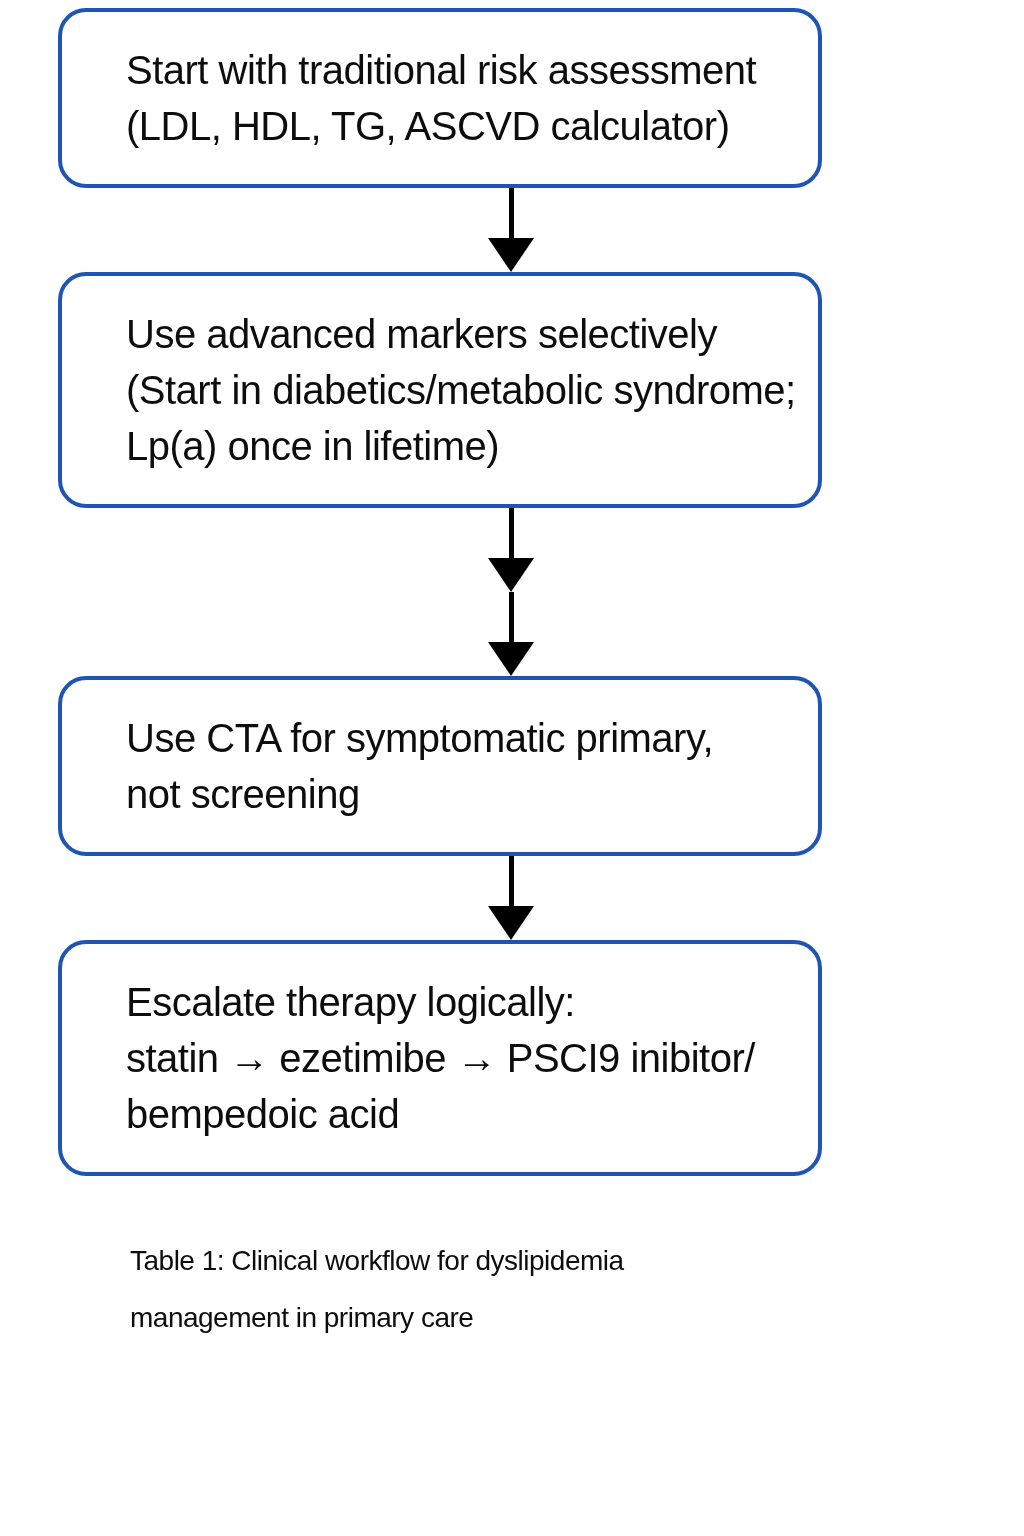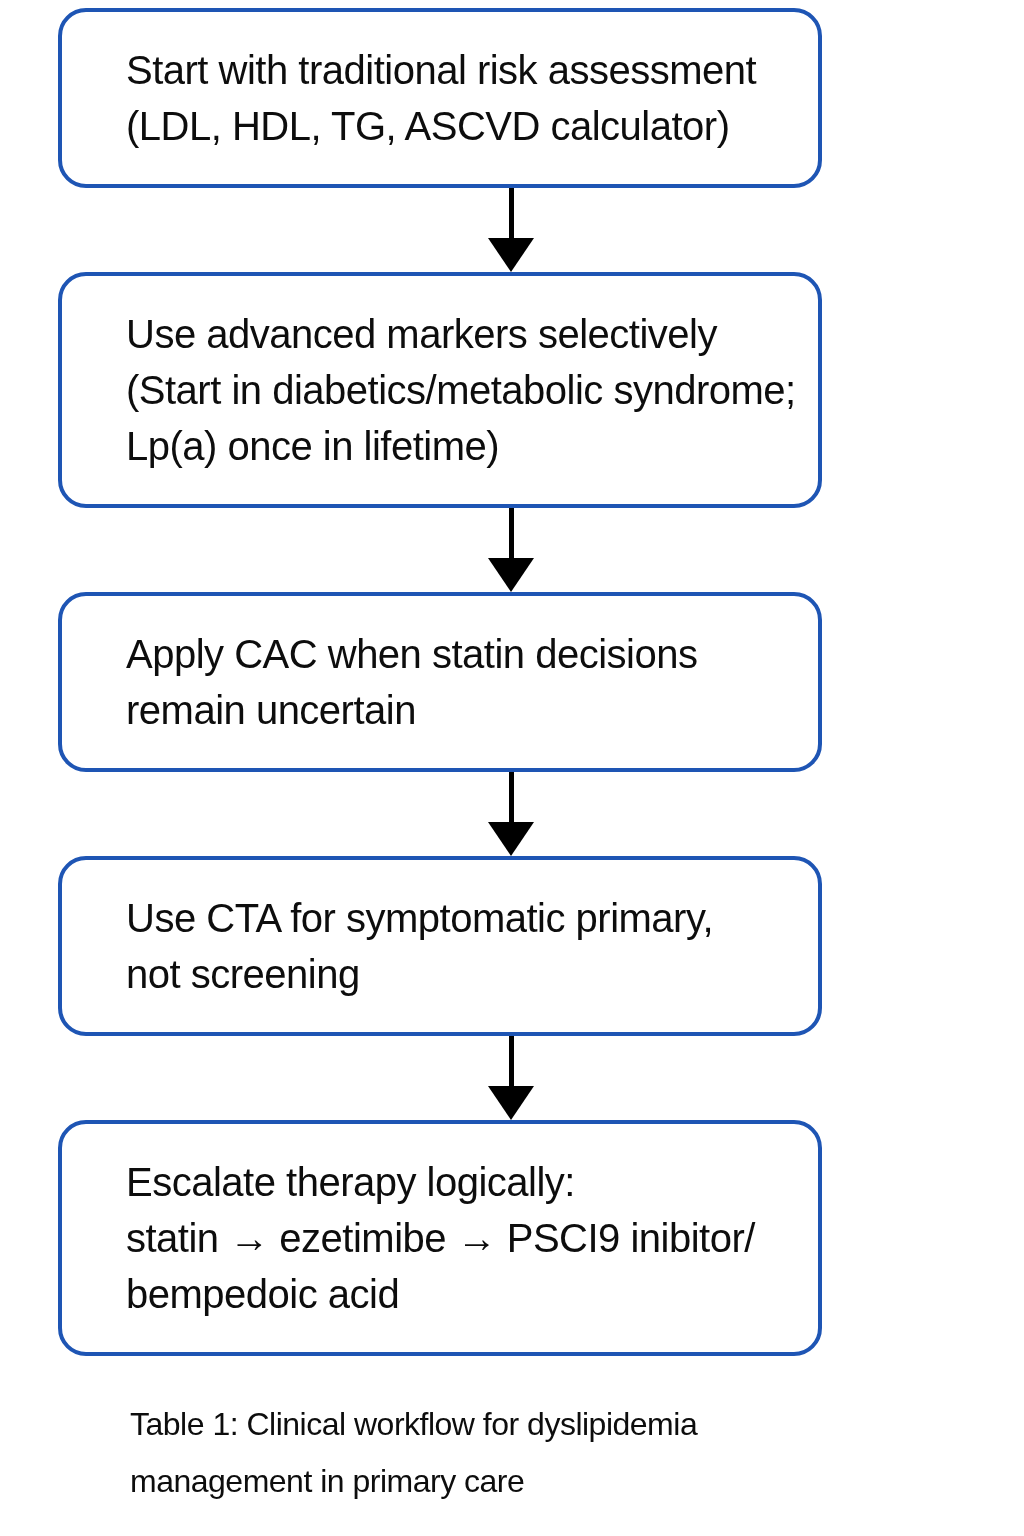--- a/index.html
+++ b/index.html
@@ -58,24 +58,24 @@
   }
   .arrow-head{
     display:block;
     width:0;
     height:0;
     border-left:23px solid transparent;
     border-right:23px solid transparent;
     border-top:34px solid var(--arrow);
   }
   .caption{
-    margin-top:40px;
+    margin-top:56px;
     margin-left:72px;
     width:840px;
-    font-size:32px;
+    font-size:28px;
     line-height:57px;
     color:var(--text);
     white-space:pre-line;
     letter-spacing:-0.5px;
   }
 </style>
 </head>
 <body>
 
 <div class="canvas">
@@ -95,24 +95,20 @@
       <span class="box-text">Use advanced markers selectively
 (Start in diabetics/metabolic syndrome;
 Lp(a) once in lifetime)</span>
     </div>
 
     <div class="arrow">
       <span class="arrow-line"></span>
       <span class="arrow-head"></span>
     </div>
 
-    <div class="flow-box">
-      <span class="box-text">Apply CAC when statin decisions
-remain uncertain</span>
-    </div>
 
     <div class="arrow">
       <span class="arrow-line"></span>
       <span class="arrow-head"></span>
     </div>
 
     <div class="flow-box">
       <span class="box-text">Use CTA for symptomatic primary,
 not screening</span>
     </div>

